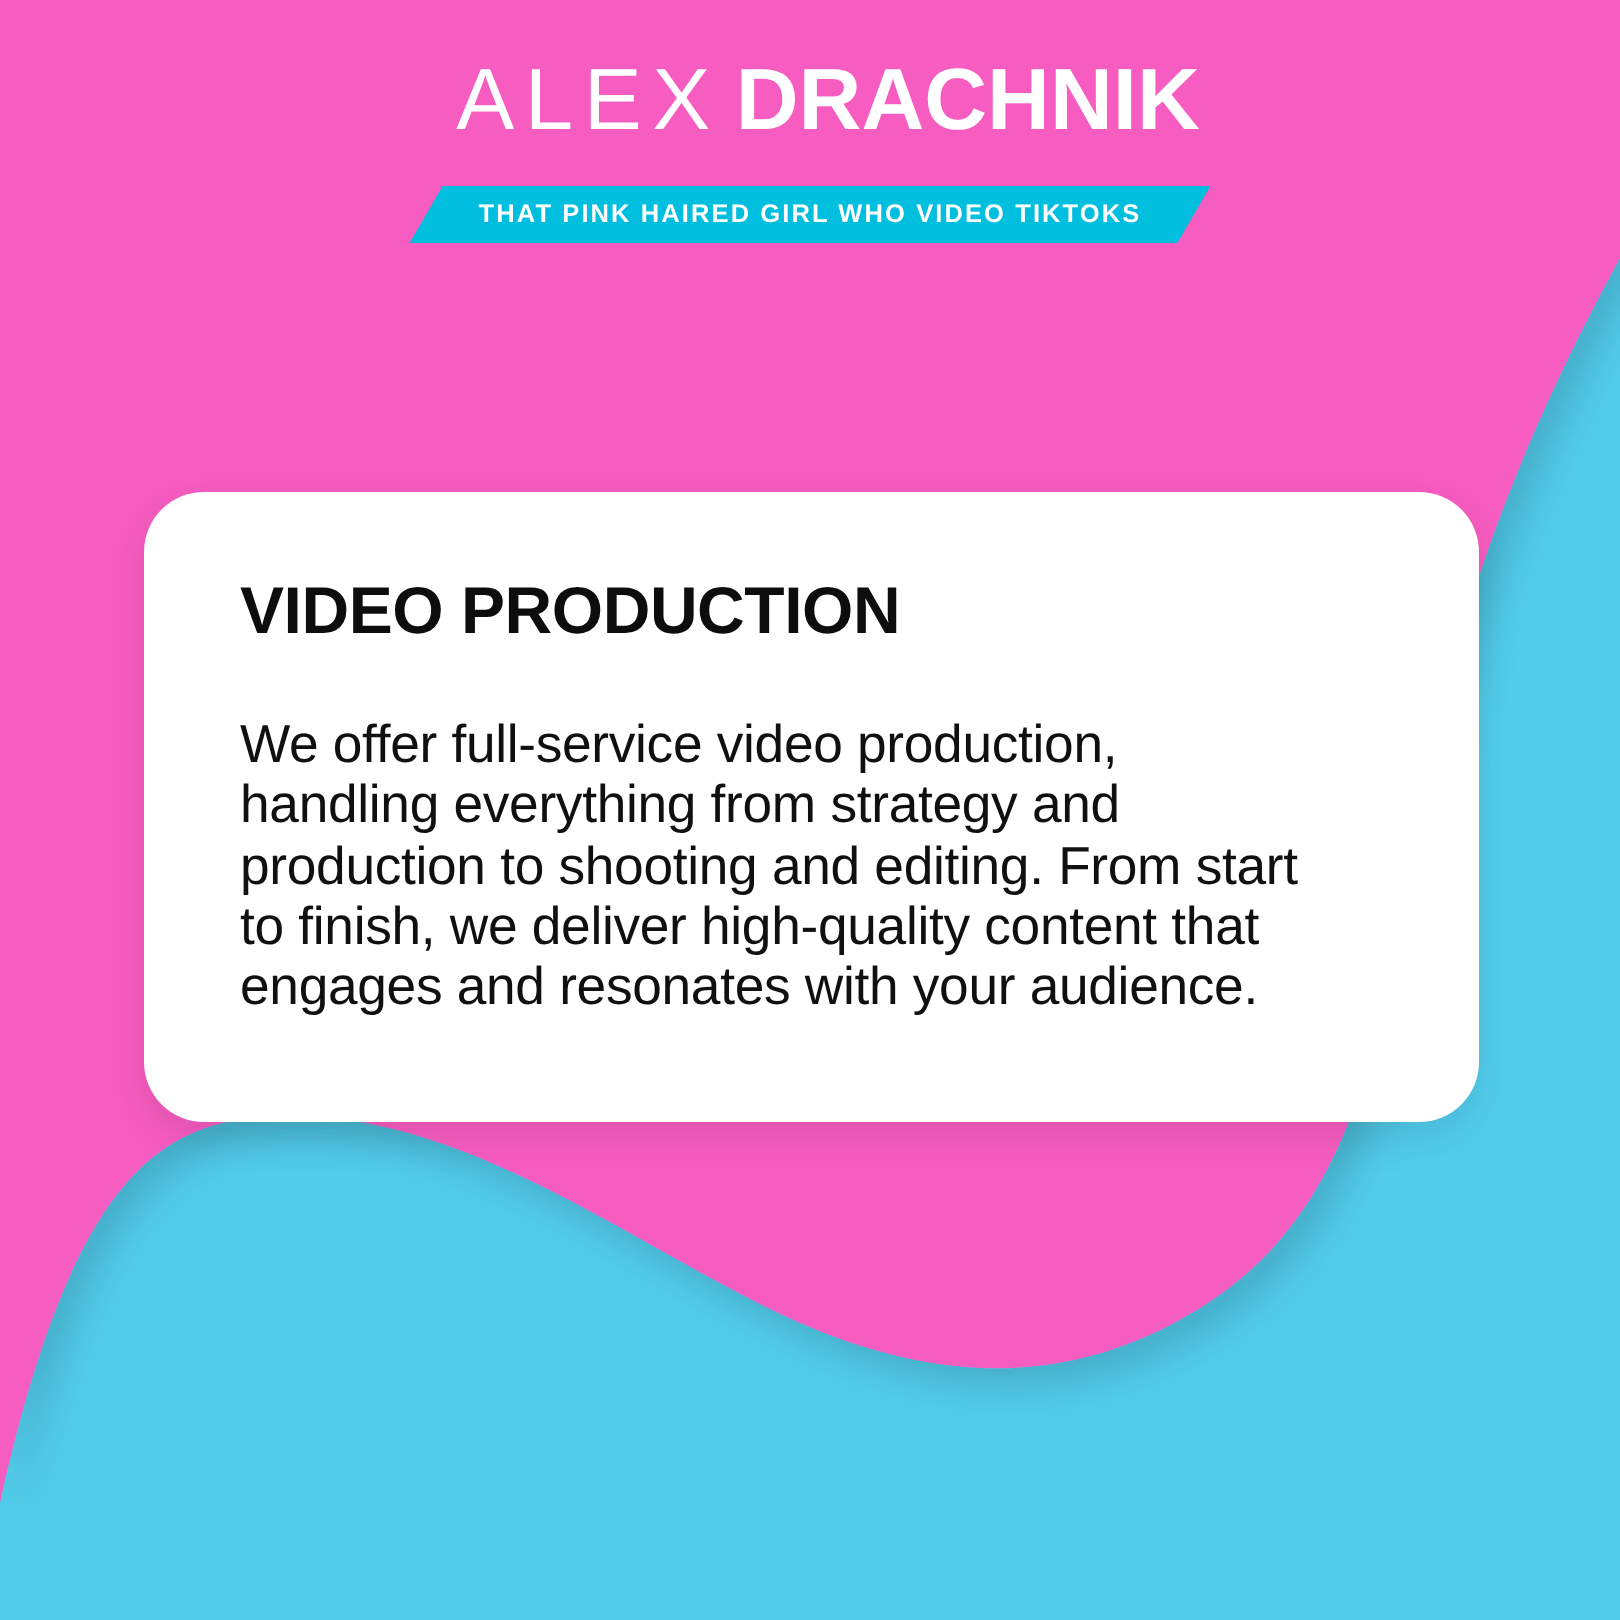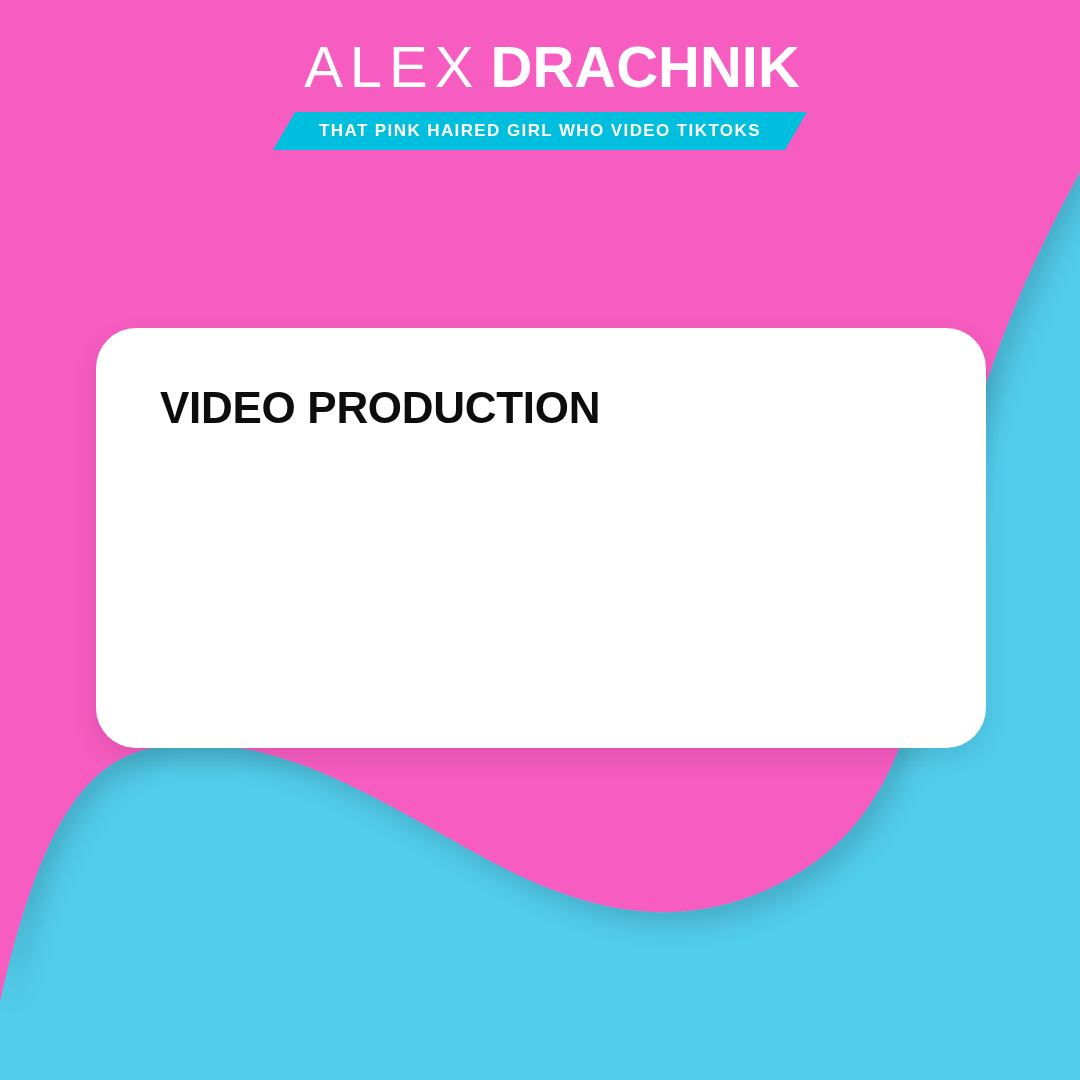--- a/index.html
+++ b/index.html
@@ -35,21 +35,21 @@
     text-align: center;
     z-index: 5;
   }
 
   #wordmark {
     display: block;
     line-height: 1;
     white-space: nowrap;
     color: #ffffff;
     font-size: 58px;
-    margin-bottom: 16px;
+    margin-bottom: 28px;
     padding-left: 24px;
   }
 
   #name-first {
     font-weight: 300;
     letter-spacing: 7px;
   }
 
   #name-last {
     font-weight: 700;
@@ -131,14 +131,15 @@
   </div>
 
   <div id="tagline-banner">THAT PINK HAIRED GIRL WHO VIDEO TIKTOKS</div>
 
 </div>
 
 <div id="content-card">
 
   <h1 id="card-title">VIDEO PRODUCTION</h1>
 
+  <p id="card-body">We offer full-service video production, handling everything from strategy and production to shooting and editing. From start to finish, we deliver high-quality content that engages and resonates with your audience.</p>
 
 </div>
 
 </body></html>

